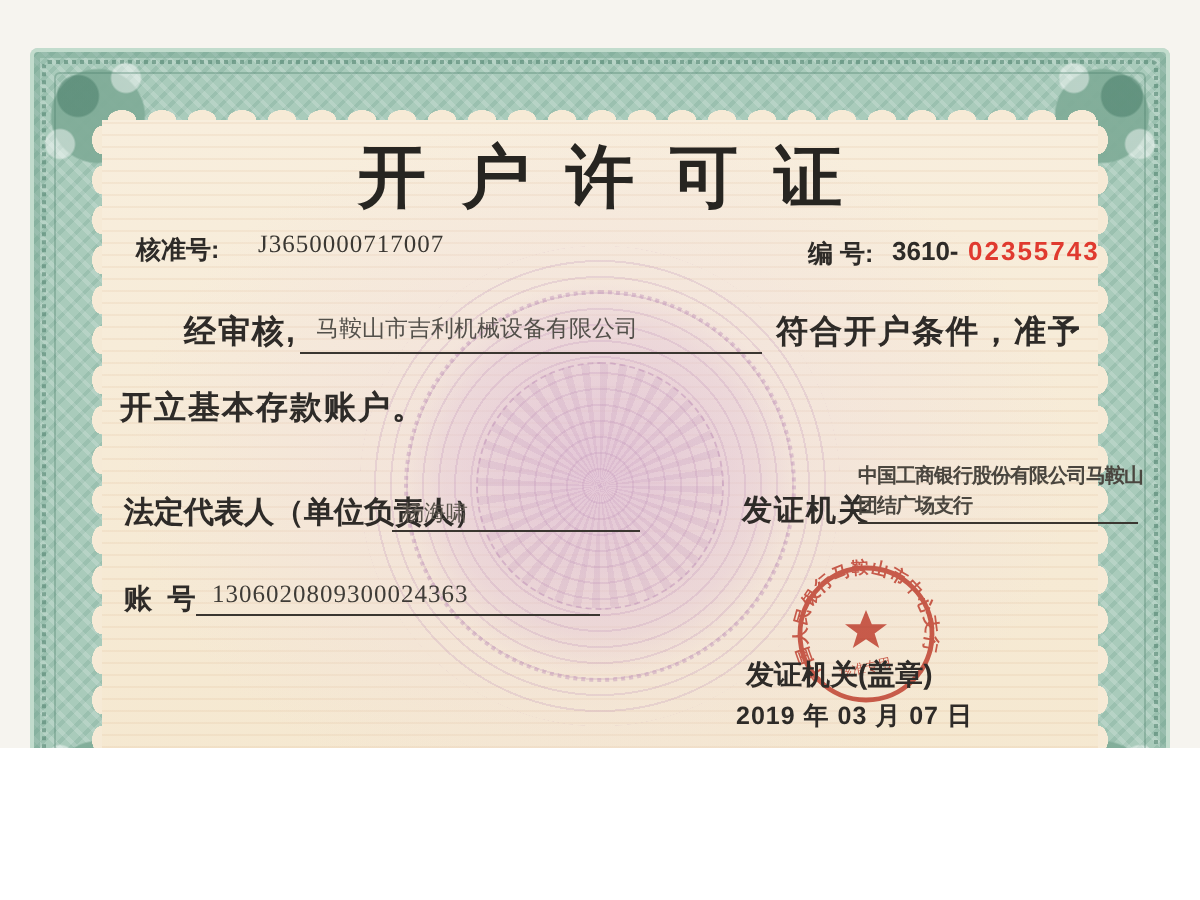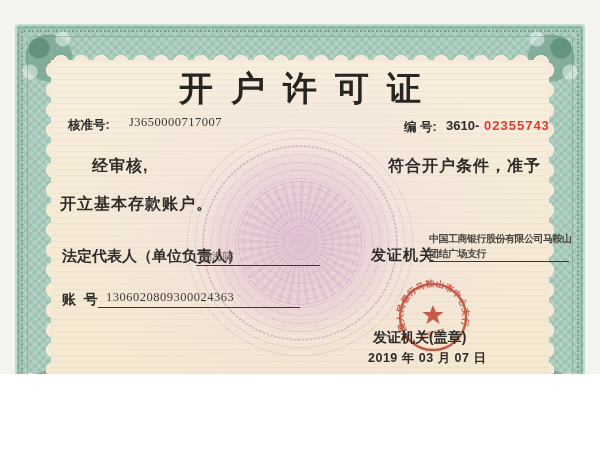--- a/index.html
+++ b/index.html
@@ -76,20 +76,21 @@
   <h1 class="abs title">开户许可证</h1>
 
   <span class="abs lbl" style="left:68px;top:117px;font-size:12.5px;">核准号:</span>
   <span class="abs serif" style="left:103px;top:115px;font-size:12.5px;letter-spacing:.5px;color:#3b3833;margin-left:26px;">J3650000717007</span>
 
   <span class="abs lbl" style="left:404px;top:119px;font-size:12.5px;">编 号:</span>
   <span class="abs" style="left:446px;top:118px;font-size:13px;font-weight:600;">3610-</span>
   <span class="abs red" style="left:484px;top:118px;font-size:13px;font-weight:600;letter-spacing:1px;">02355743</span>
 
   <span class="abs body-txt" style="left:92px;top:156px;">经审核,</span>
+  <span class="abs fill-line serif" style="left:150px;top:157px;width:223px;height:19px;font-size:11.5px;color:#53504a;padding-left:8px;">马鞍山市吉利机械设备有限公司</span>
   <span class="abs body-txt" style="left:388px;top:156px;">符合开户条件，准予</span>
   <span class="abs body-txt" style="left:60px;top:194px;">开立基本存款账户。</span>
 
   <span class="abs lbl" style="left:62px;top:247px;font-size:15px;">法定代表人（单位负责人）</span>
   <span class="abs fill-line serif" style="left:196px;top:249px;width:119px;height:16px;font-size:11px;color:#5a544c;padding-left:5px;">杨海啸</span>
 
   <span class="abs lbl" style="left:371px;top:246px;font-size:15px;letter-spacing:1px;">发证机关</span>
   <div class="abs fill-line serif" style="left:429px;top:231px;width:140px;font-size:10px;line-height:15px;font-weight:600;color:#4a463f;letter-spacing:-0.5px;">
     <div style="white-space:nowrap;">中国工商银行股份有限公司马鞍山</div>
     <div style="white-space:nowrap;">团结广场支行</div>

